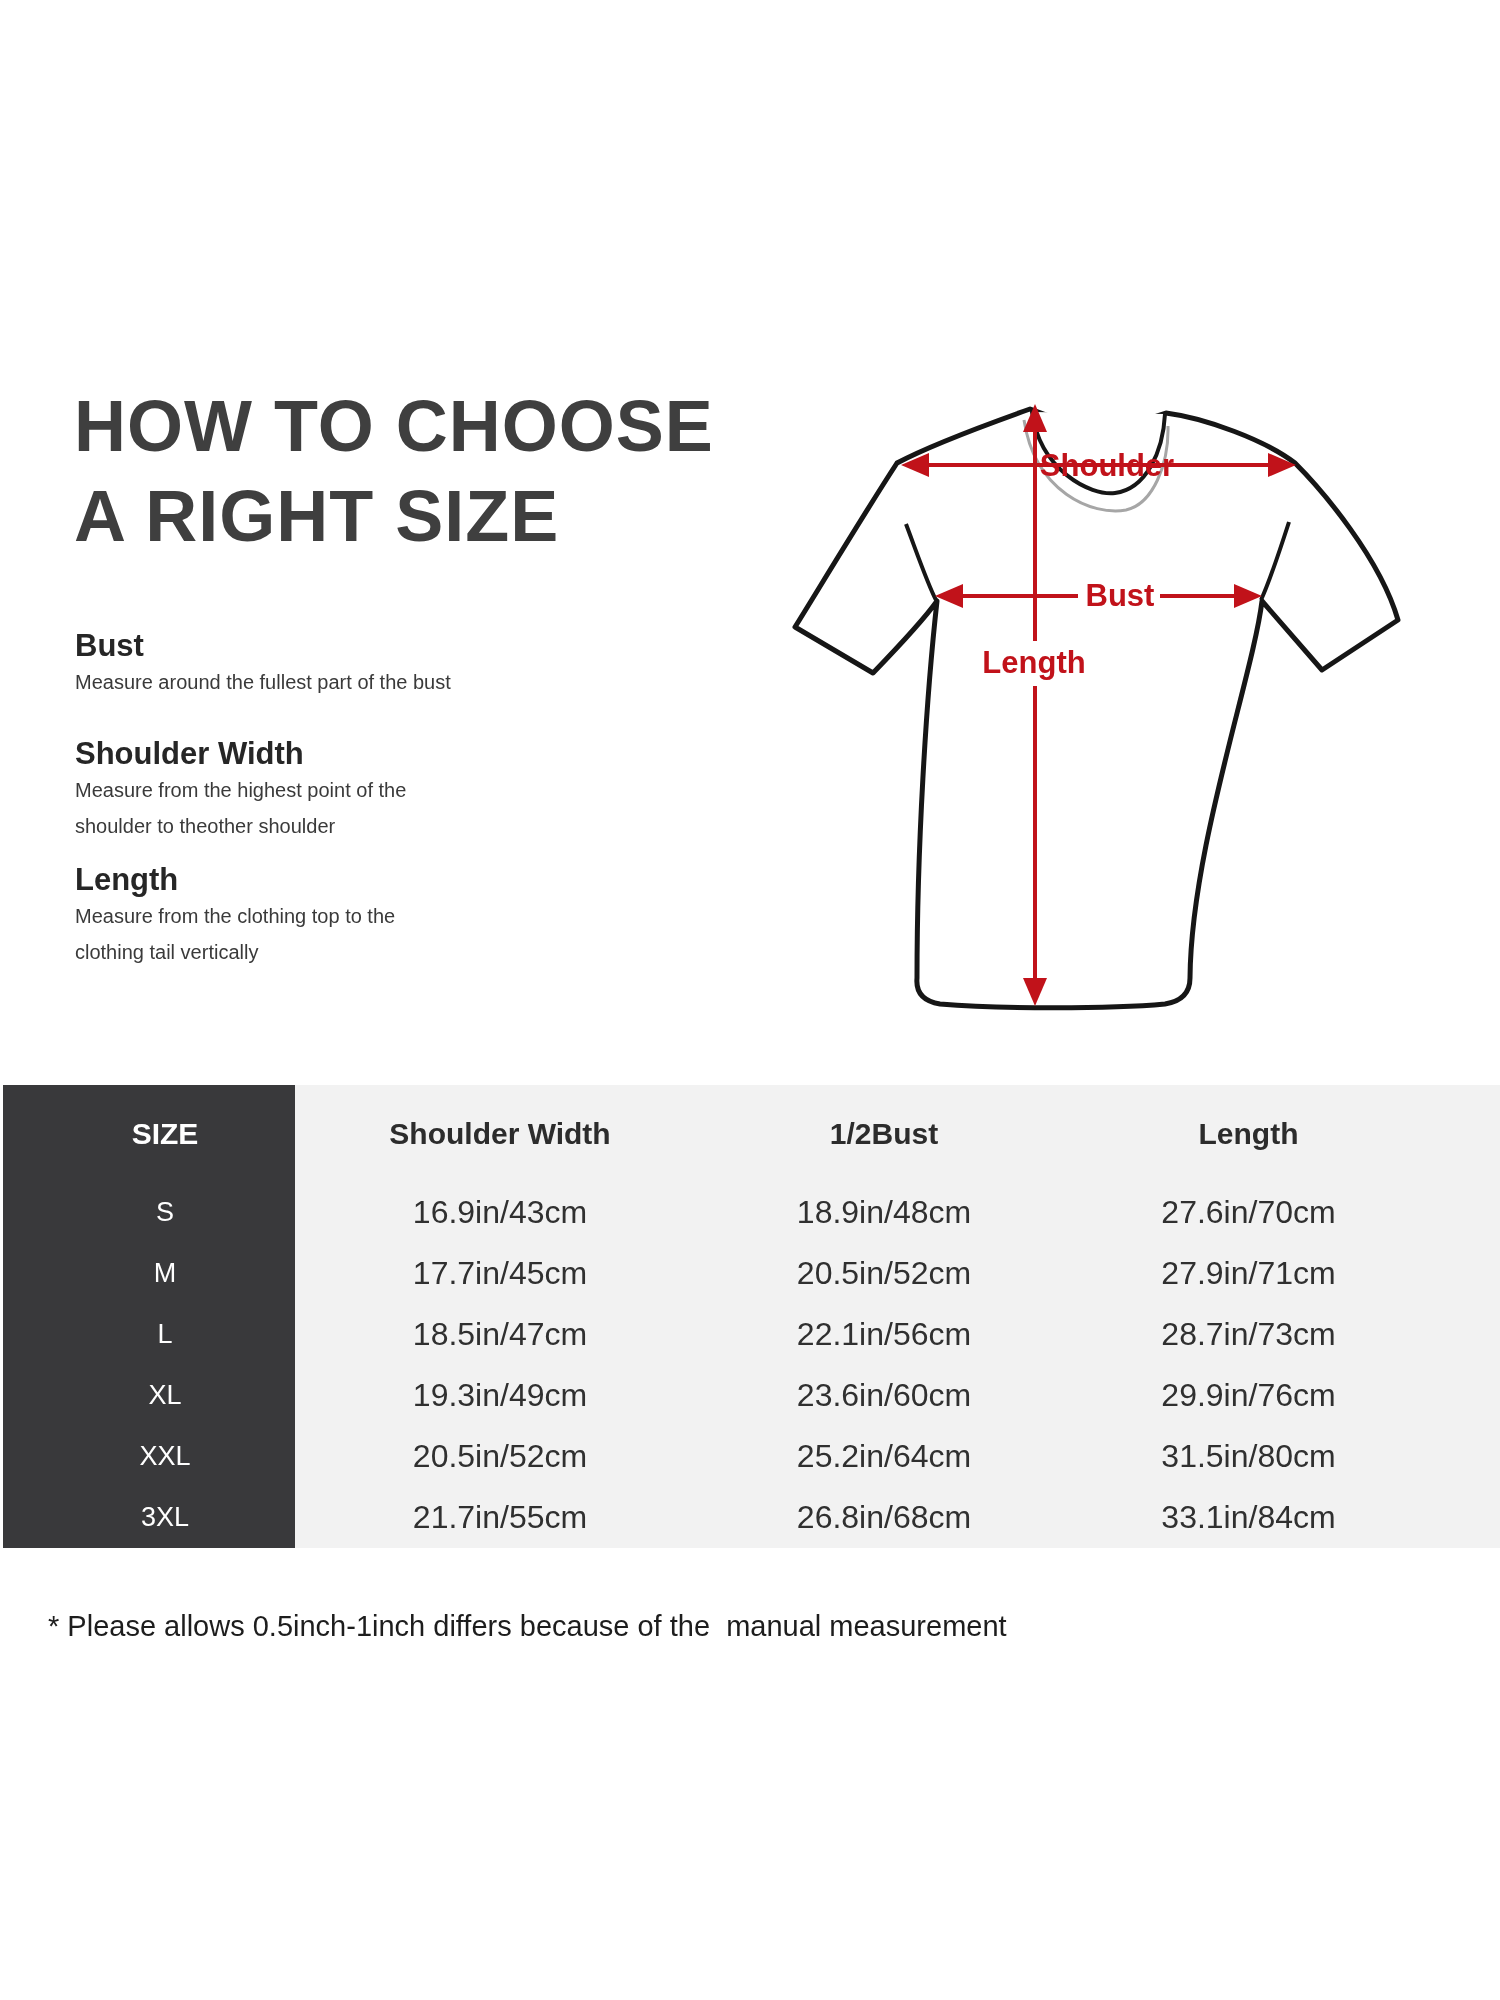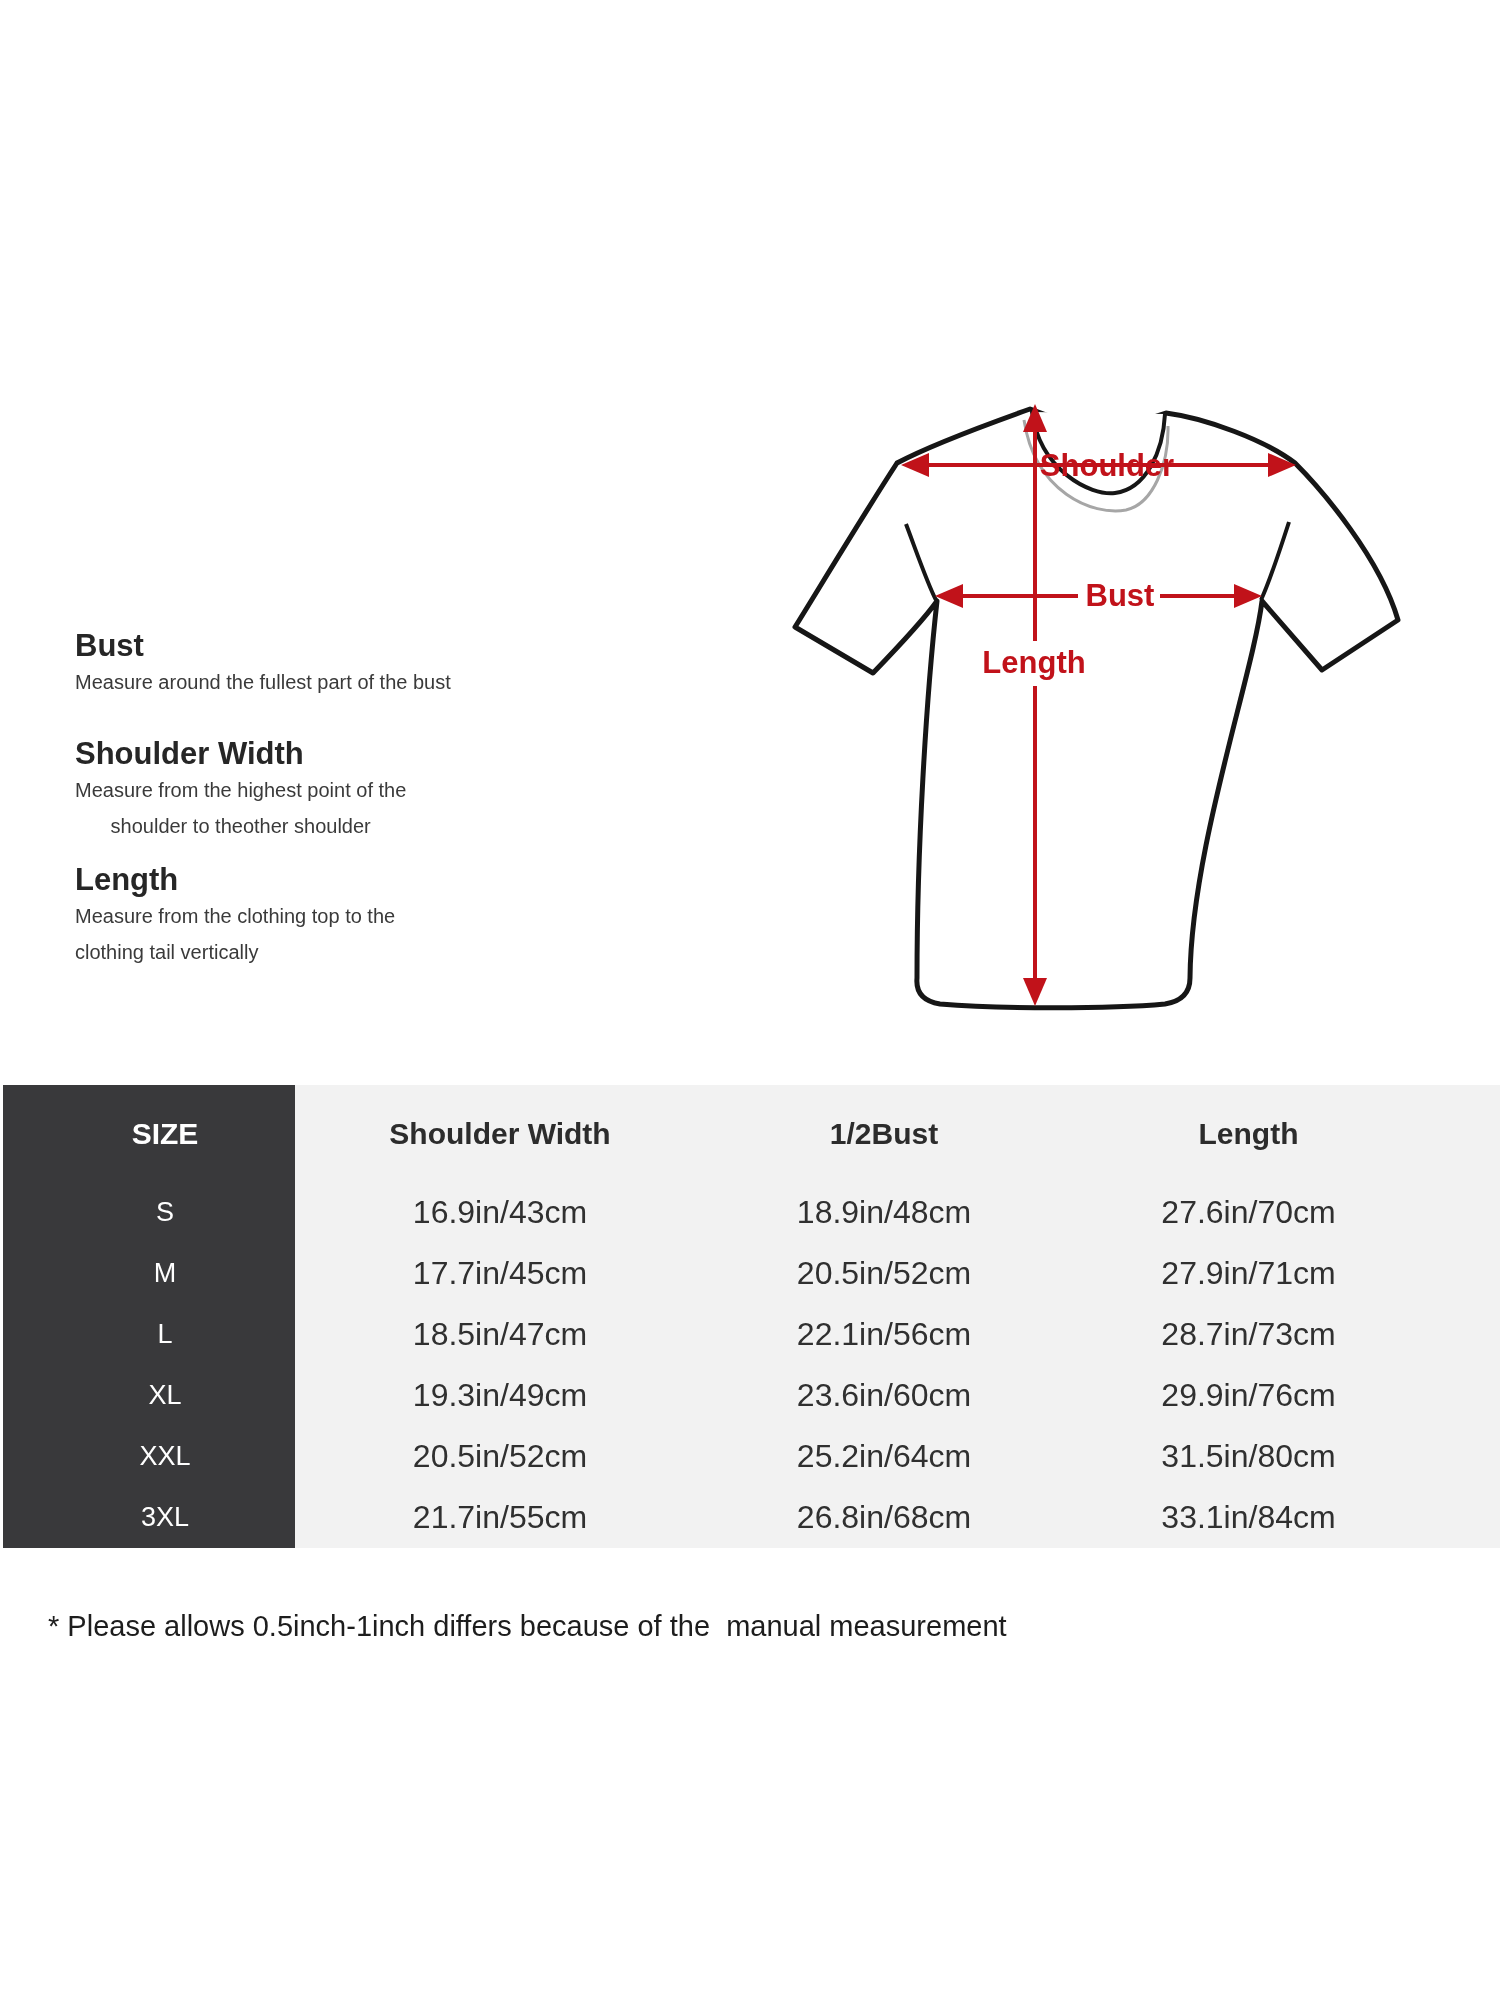--- a/index.html
+++ b/index.html
@@ -4,41 +4,45 @@
 <style>
   html,body{margin:0;padding:0;background:#fff;}
   .canvas{position:relative;width:1500px;height:2000px;background:#ffffff;overflow:hidden;
           font-family:"Liberation Sans",sans-serif;}
   .title{position:absolute;left:74px;top:381px;font-size:72px;line-height:90px;font-weight:bold;
          color:#3f3f3f;letter-spacing:1px;}
   .guide-block{position:absolute;left:75px;}
   .guide-term{font-size:31px;font-weight:bold;color:#262626;}
   .guide-desc{font-size:20px;line-height:36px;color:#3a3a3a;white-space:pre-line;}
   .pos-bust-term{top:628px;}  .pos-bust-desc{top:664px;}
-  .pos-sh-term{top:736px;}    .pos-sh-desc{top:772px;text-align:center;}
+  .pos-sh-term{top:736px;}    .pos-sh-desc{top:772px;}
   .pos-len-term{top:862px;}   .pos-len-desc{top:898px;}
   .diagram{position:absolute;left:600px;top:290px;width:830px;height:740px;}
   .size-table{position:absolute;left:3px;top:1085px;width:1494px;height:463px;background:#f2f2f2;
               display:grid;grid-template-columns:292px 378px 390px 434px;
               grid-template-rows:97px repeat(6,61px);padding-left:16px;}
   .size-col-bg{position:absolute;left:0;top:0;width:292px;height:100%;background:#39393b;}
   .cell{position:relative;display:flex;align-items:center;justify-content:center;
         font-size:32px;color:#303030;}
   .cell.hdr{font-weight:bold;font-size:30px;color:#2c2c2c;}
   .cell.size-cell{color:#ffffff;font-size:27px;}
   .cell.size-hdr{color:#ffffff;font-weight:bold;font-size:30px;}
   .cell.col-last{padding-right:95px;}
   .footnote{position:absolute;left:48px;top:1610px;font-size:29px;color:#1d1d1d;white-space:pre;text-align:right;}
   svg text{font-family:"Liberation Sans",sans-serif;}
 </style>
 </head>
 <body>
 
 <div class="canvas">
 
+  <div class="title">
+    <div>HOW TO CHOOSE</div>
+    <div>A RIGHT SIZE</div>
+  </div>
 
   <div class="guide-block guide-term pos-bust-term">Bust</div>
   <div class="guide-block guide-desc pos-bust-desc">Measure around the fullest part of the bust</div>
 
   <div class="guide-block guide-term pos-sh-term">Shoulder Width</div>
   <div class="guide-block guide-desc pos-sh-desc">Measure from the highest point of the
 shoulder to theother shoulder</div>
 
   <div class="guide-block guide-term pos-len-term">Length</div>
   <div class="guide-block guide-desc pos-len-desc">Measure from the clothing top to the

